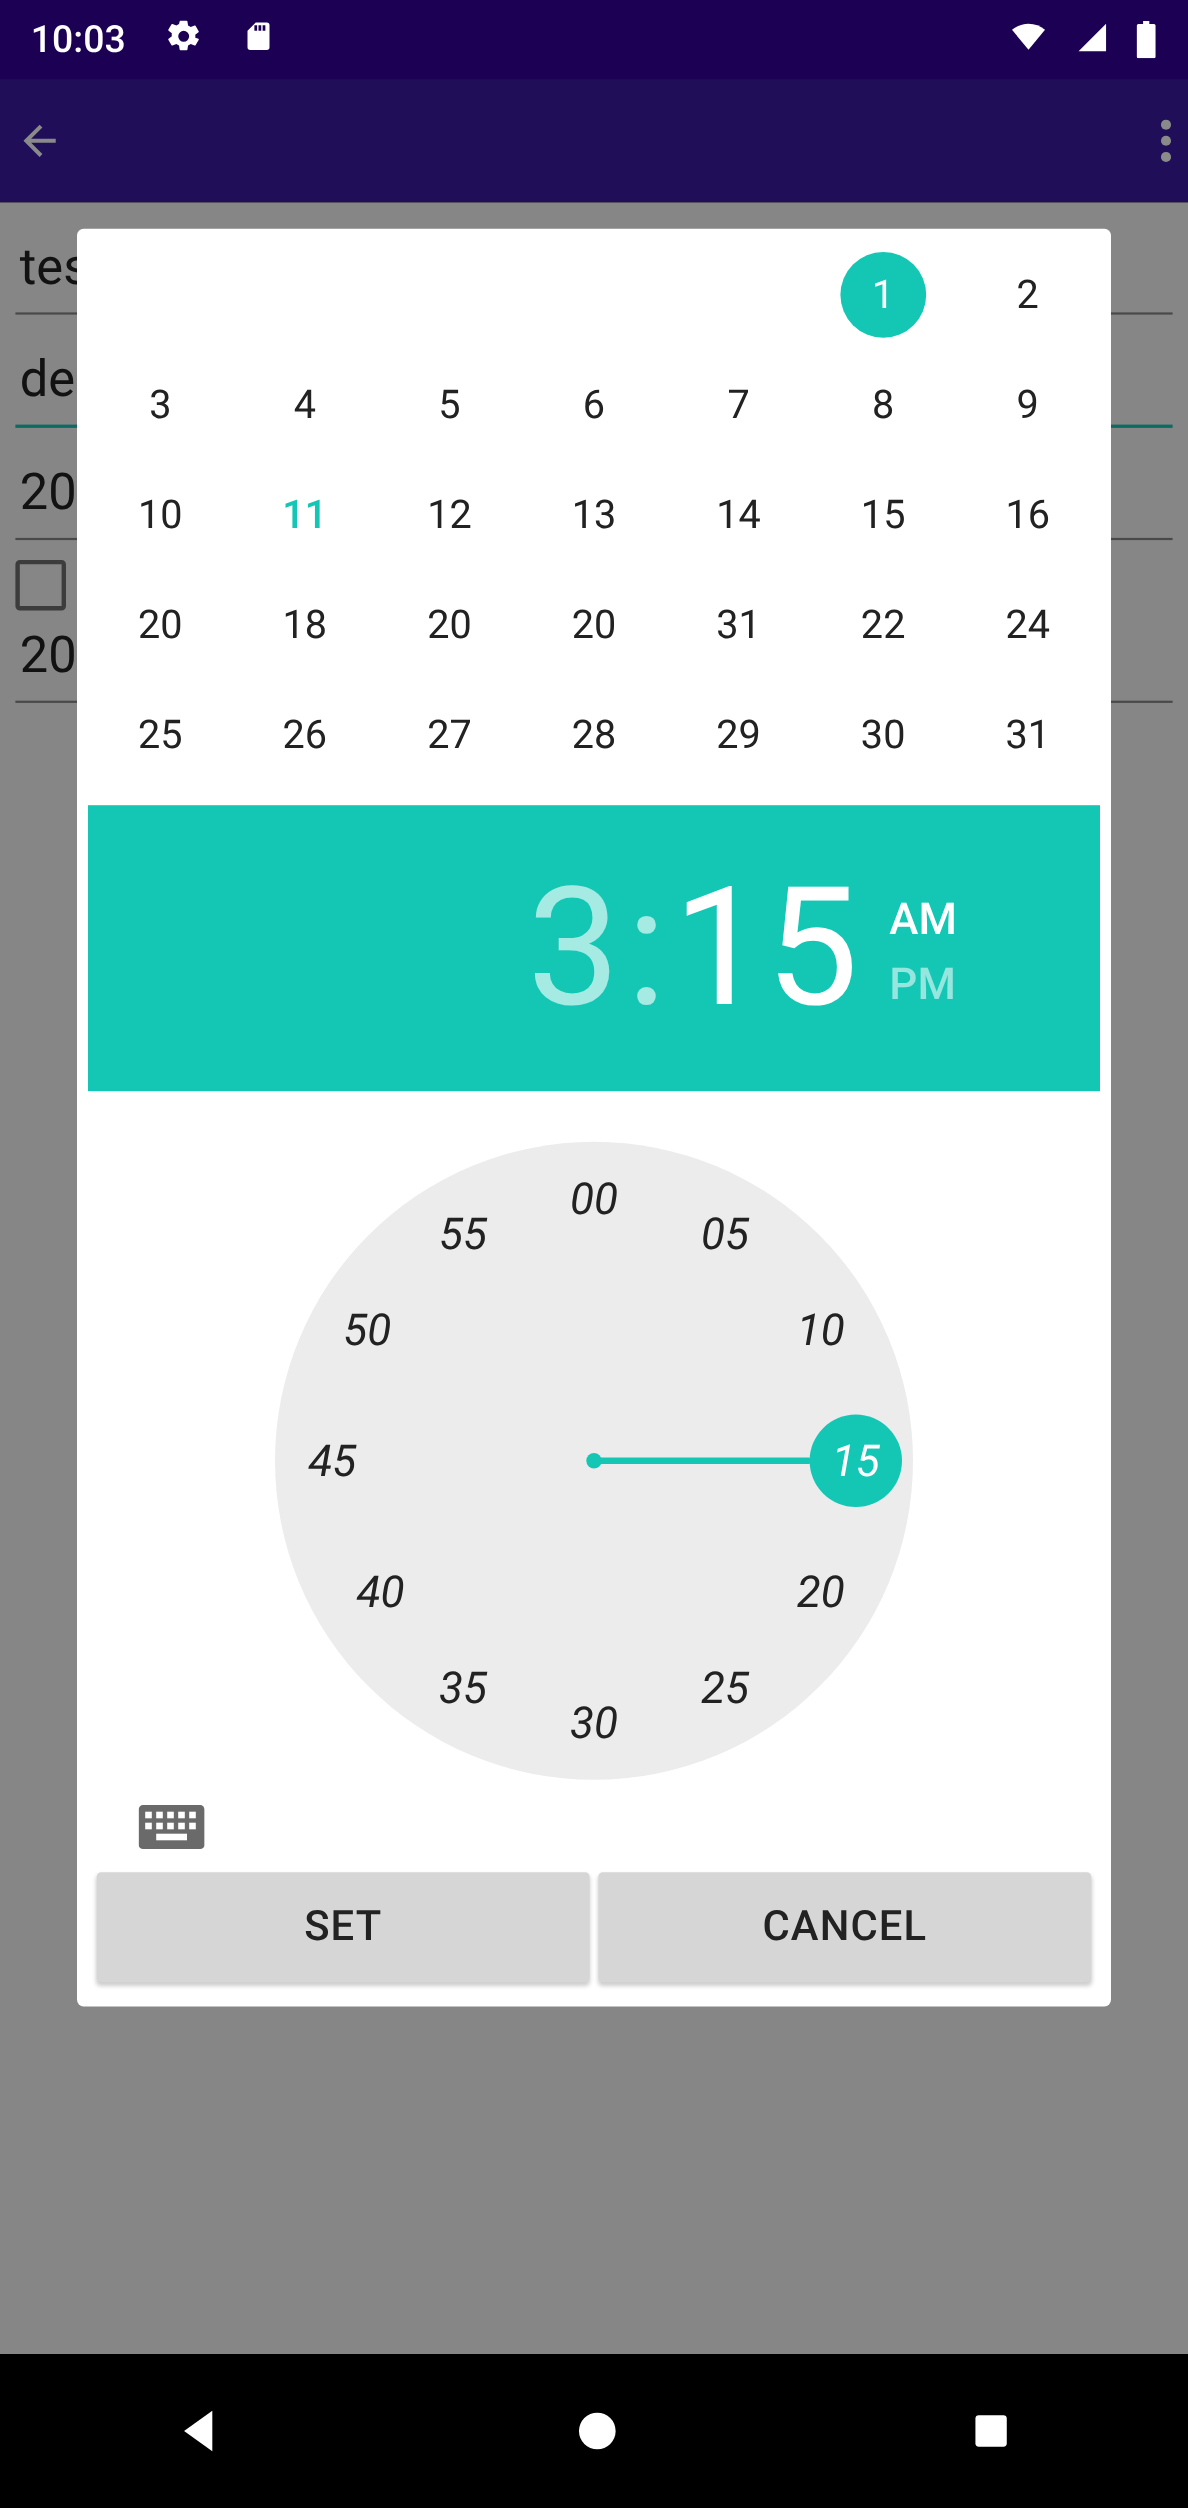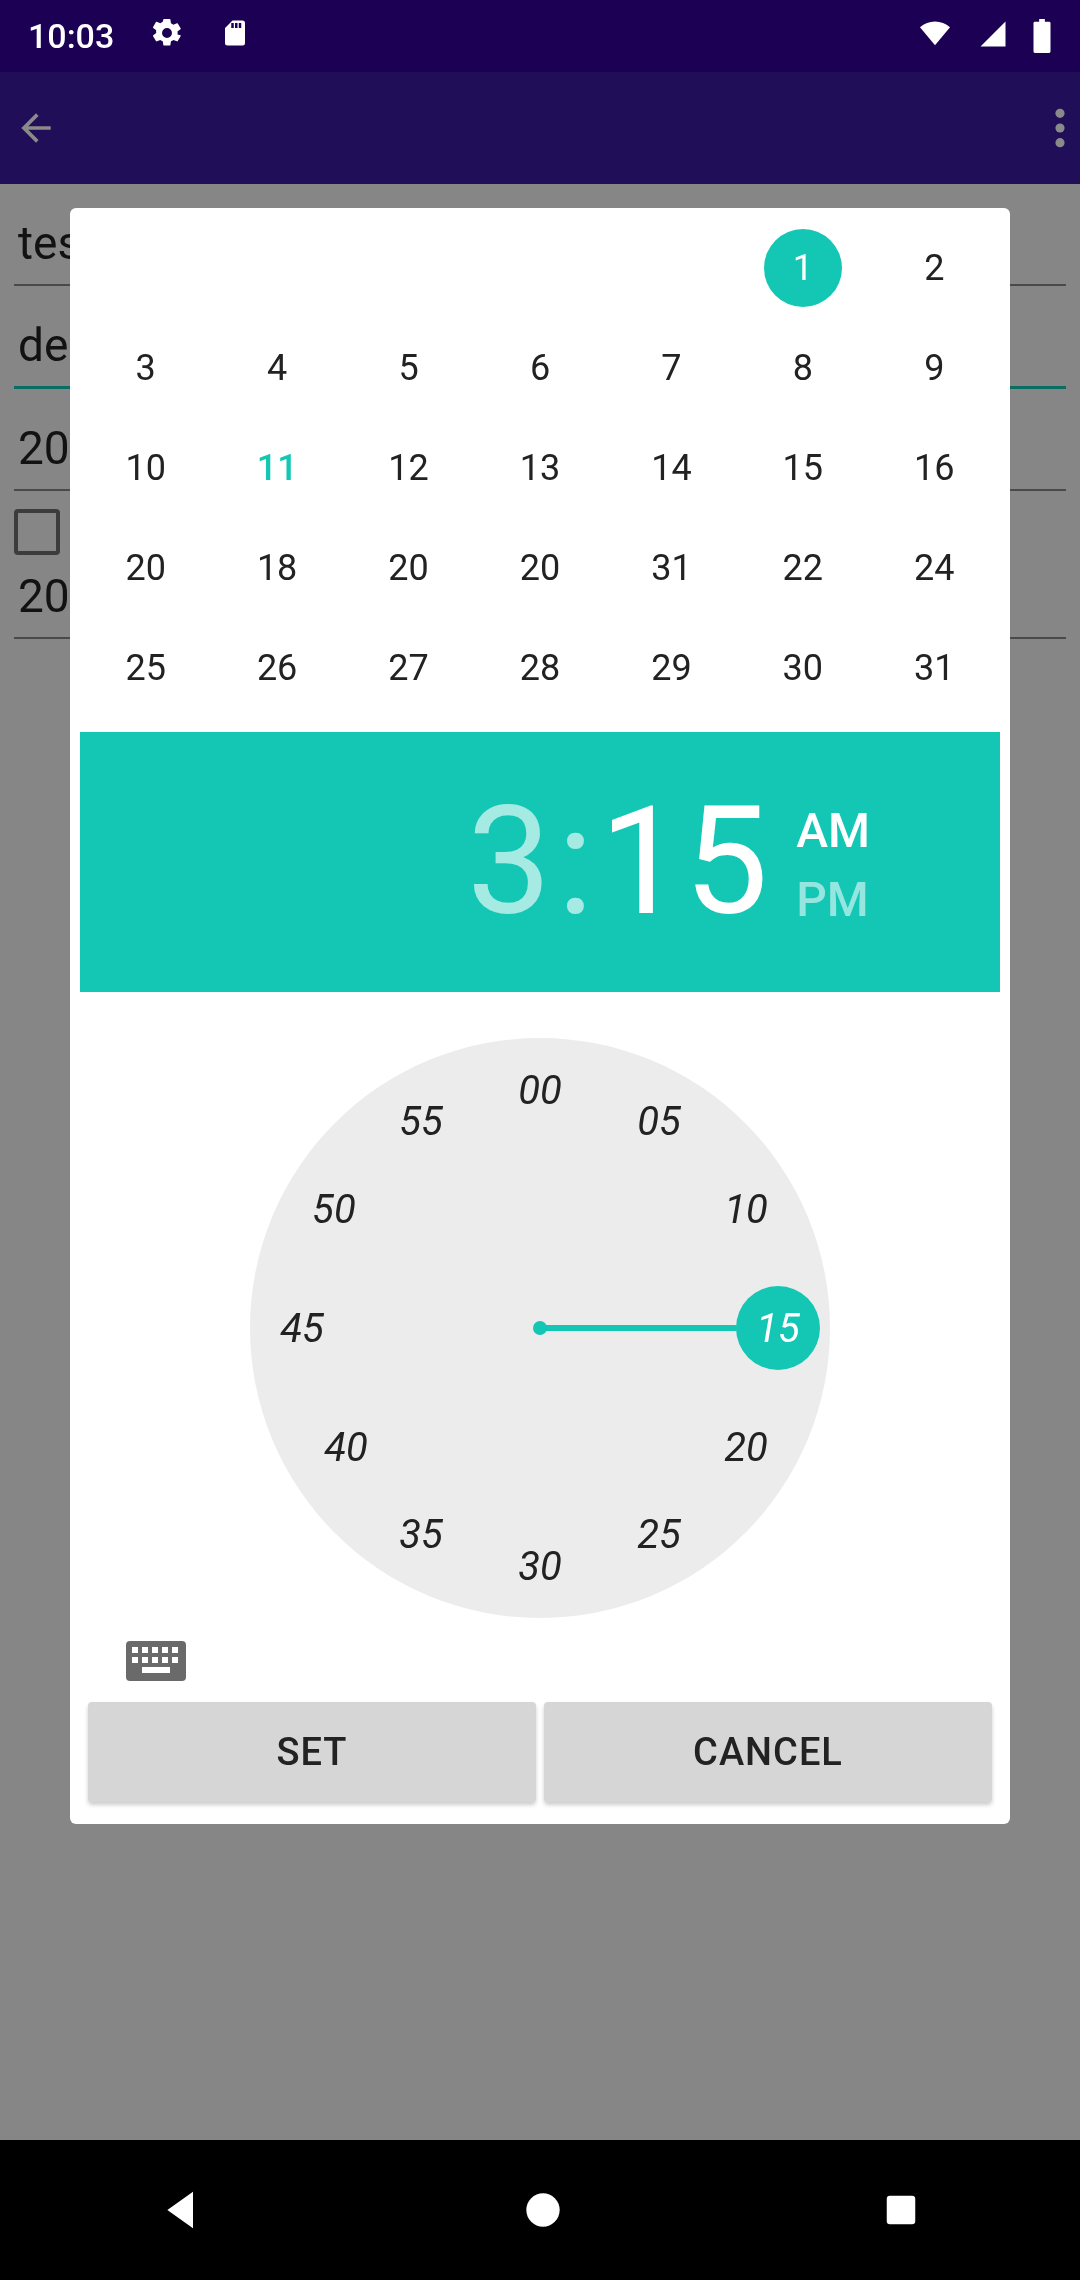--- a/index.html
+++ b/index.html
@@ -53,21 +53,21 @@
   .time-header {
     margin: 14px 0 0 0; height: 260px; background: #14c7b5;
     display: flex; align-items: center; justify-content: flex-end;
     padding-right: 130px; gap: 28px;
   }
   .time-digits { display: flex; align-items: center; font-size: 150px; font-weight: 400; color: #fff; }
   .hour { color: rgba(255,255,255,0.62); }
   .colon { color: rgba(255,255,255,0.62); margin: 0 6px; }
   .minute { color: #fff; }
   .ampm { display: flex; flex-direction: column; gap: 12px; margin-top: 6px; }
-  .ampm span { font-size: 48px; font-weight: 500; color: rgba(255,255,255,0.55); }
+  .ampm span { font-size: 40px; font-weight: 500; color: rgba(255,255,255,0.55); }
   .ampm span.active { color: #fff; }
 
   
   .clock-wrap { display: flex; justify-content: center; margin: 46px 0 10px 0; font-style: italic; }
   .clock {
     position: relative; width: 580px; height: 580px; border-radius: 50%;
     background: #ececec;
   }
   .clock .num {
     position: absolute; width: 84px; height: 84px; border-radius: 50%;

